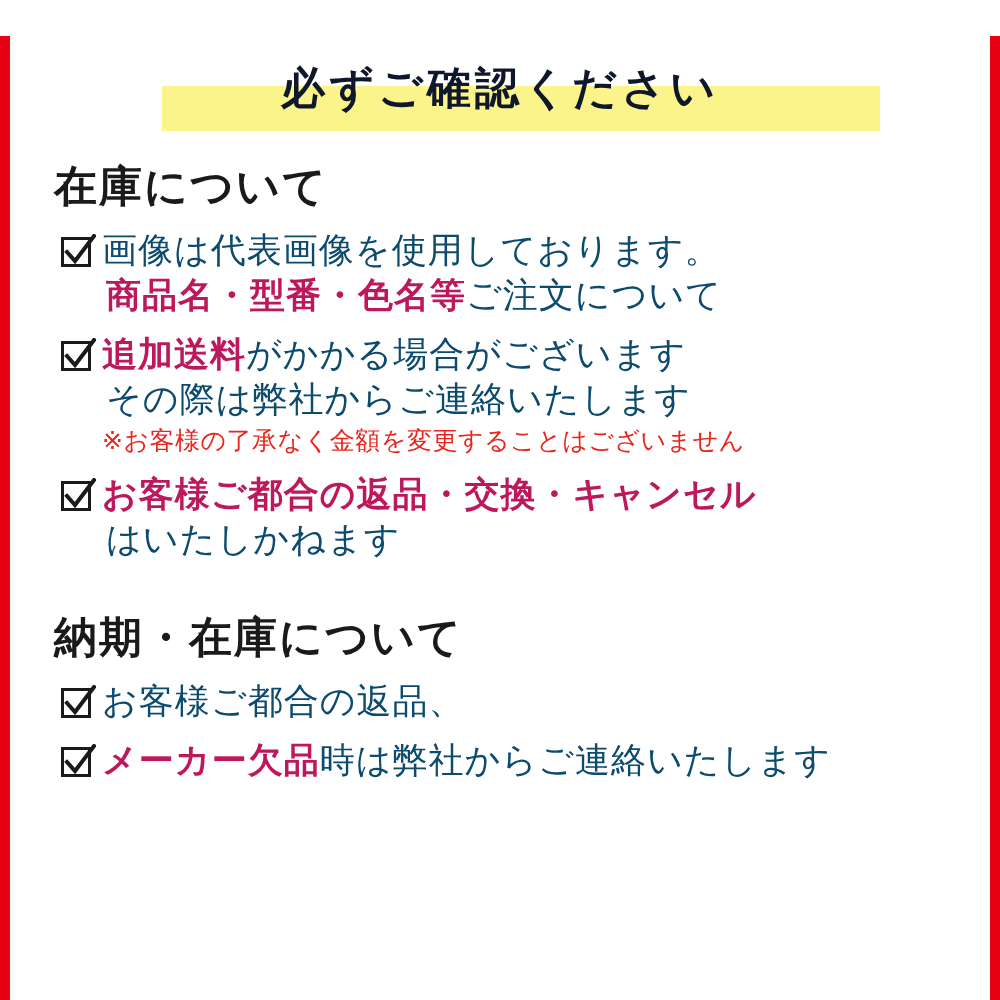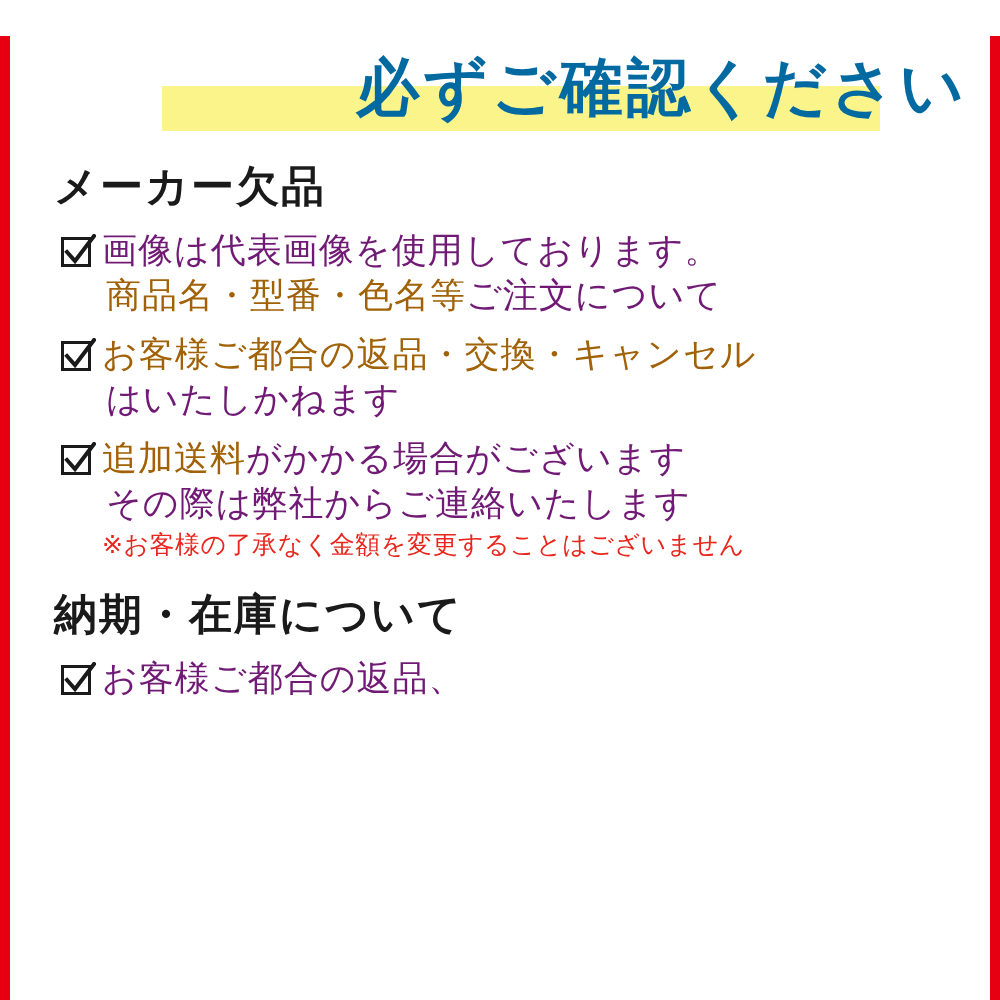--- a/index.html
+++ b/index.html
@@ -40,39 +40,39 @@
   .title-highlight {
     position: absolute;
     left: 130px;
     top: 50px;
     width: 718px;
     height: 45px;
     background: #fbf48a;
   }
   .title-text {
     position: relative;
-    text-align: right;
-    font-size: 63px;
+    text-align: center;
+    font-size: 44px;
     font-weight: bold;
     letter-spacing: 4px;
-    color: #0369a1;
+    color: #0f172a;
     line-height: 104px;
     white-space: nowrap;
   }
 
   
   .section-heading {
     font-size: 43px;
     font-weight: bold;
     color: #1a1a1a;
     letter-spacing: 2px;
     margin: 18px 0 6px 22px;
   }
   .section-heading.second {
-    margin-top: 24px;
+    margin-top: 47px;
   }
 
   
   .item {
     display: flex;
     align-items: flex-start;
     margin: 12px 0 14px 28px;
   }
   .check-icon {
     flex: 0 0 auto;
@@ -88,25 +88,25 @@
     font-size: 35px;
     line-height: 45px;
     letter-spacing: 1px;
     color: #1a1a1a;
     white-space: nowrap;
   }
   .line.sub-indent {
     margin-left: 4px;
   }
   .red {
-    color: #a16207;
-    font-weight: normal;
+    color: #be185d;
+    font-weight: bold;
   }
   .black {
-    color: #701a75;
+    color: #0c4a6e;
   }
   .note {
     font-size: 25px;
     line-height: 34px;
     color: #e8261c;
     letter-spacing: 0.5px;
     white-space: nowrap;
     margin-top: 2px;
   }
 </style>
@@ -115,58 +115,67 @@
 
 <div class="page">
   <div class="content">
 
     <div class="title-wrap">
       <div class="title-highlight"></div>
       <div class="title-text">必ずご確認ください</div>
     </div>
 
     <div id="sections-root">
-        <div class="section-heading">メーカー欠品</div>
+        <div class="section-heading">在庫について</div>
         <div class="item">
           <span class="check-icon"><svg viewBox="0 0 36 36" width="36" height="36">
               <rect x="2.5" y="4.5" width="27" height="27" fill="none" stroke="#1a1a1a" stroke-width="3"></rect>
               <path d="M7 18 L15 27 L34 2" fill="none" stroke="#1a1a1a" stroke-width="4" stroke-linecap="square" stroke-linejoin="miter"></path>
             </svg></span>
           <div class="item-lines">
             <div class="line"><span class="black">画像は代表画像を使用しております。</span></div>
             <div class="line sub-indent"><span class="red">商品名・型番・色名等</span><span class="black">ご注文について</span></div>
           </div>
         </div>
         <div class="item">
           <span class="check-icon"><svg viewBox="0 0 36 36" width="36" height="36">
               <rect x="2.5" y="4.5" width="27" height="27" fill="none" stroke="#1a1a1a" stroke-width="3"></rect>
               <path d="M7 18 L15 27 L34 2" fill="none" stroke="#1a1a1a" stroke-width="4" stroke-linecap="square" stroke-linejoin="miter"></path>
             </svg></span>
           <div class="item-lines">
-            <div class="line"><span class="red">お客様ご都合の返品・交換・キャンセル</span></div>
-            <div class="line sub-indent"><span class="black">はいたしかねます</span></div>
+            <div class="line"><span class="red">追加送料</span><span class="black">がかかる場合がございます</span></div>
+            <div class="line sub-indent"><span class="black">その際は弊社からご連絡いたします</span></div>
+            <div class="note">※お客様の了承なく金額を変更することはございません</div>
           </div>
         </div>
         <div class="item">
           <span class="check-icon"><svg viewBox="0 0 36 36" width="36" height="36">
               <rect x="2.5" y="4.5" width="27" height="27" fill="none" stroke="#1a1a1a" stroke-width="3"></rect>
               <path d="M7 18 L15 27 L34 2" fill="none" stroke="#1a1a1a" stroke-width="4" stroke-linecap="square" stroke-linejoin="miter"></path>
             </svg></span>
           <div class="item-lines">
-            <div class="line"><span class="red">追加送料</span><span class="black">がかかる場合がございます</span></div>
-            <div class="line sub-indent"><span class="black">その際は弊社からご連絡いたします</span></div>
-            <div class="note">※お客様の了承なく金額を変更することはございません</div>
+            <div class="line"><span class="red">お客様ご都合の返品・交換・キャンセル</span></div>
+            <div class="line sub-indent"><span class="black">はいたしかねます</span></div>
           </div>
         </div>
         <div class="section-heading second">納期・在庫について</div>
         <div class="item">
           <span class="check-icon"><svg viewBox="0 0 36 36" width="36" height="36">
               <rect x="2.5" y="4.5" width="27" height="27" fill="none" stroke="#1a1a1a" stroke-width="3"></rect>
               <path d="M7 18 L15 27 L34 2" fill="none" stroke="#1a1a1a" stroke-width="4" stroke-linecap="square" stroke-linejoin="miter"></path>
             </svg></span>
           <div class="item-lines">
             <div class="line"><span class="black">お客様ご都合の返品、</span></div>
           </div>
         </div>
+        <div class="item">
+          <span class="check-icon"><svg viewBox="0 0 36 36" width="36" height="36">
+              <rect x="2.5" y="4.5" width="27" height="27" fill="none" stroke="#1a1a1a" stroke-width="3"></rect>
+              <path d="M7 18 L15 27 L34 2" fill="none" stroke="#1a1a1a" stroke-width="4" stroke-linecap="square" stroke-linejoin="miter"></path>
+            </svg></span>
+          <div class="item-lines">
+            <div class="line"><span class="red">メーカー欠品</span><span class="black">時は弊社からご連絡いたします</span></div>
+          </div>
+        </div>
       </div>
 
   </div>
 </div>
 
 </body></html>

